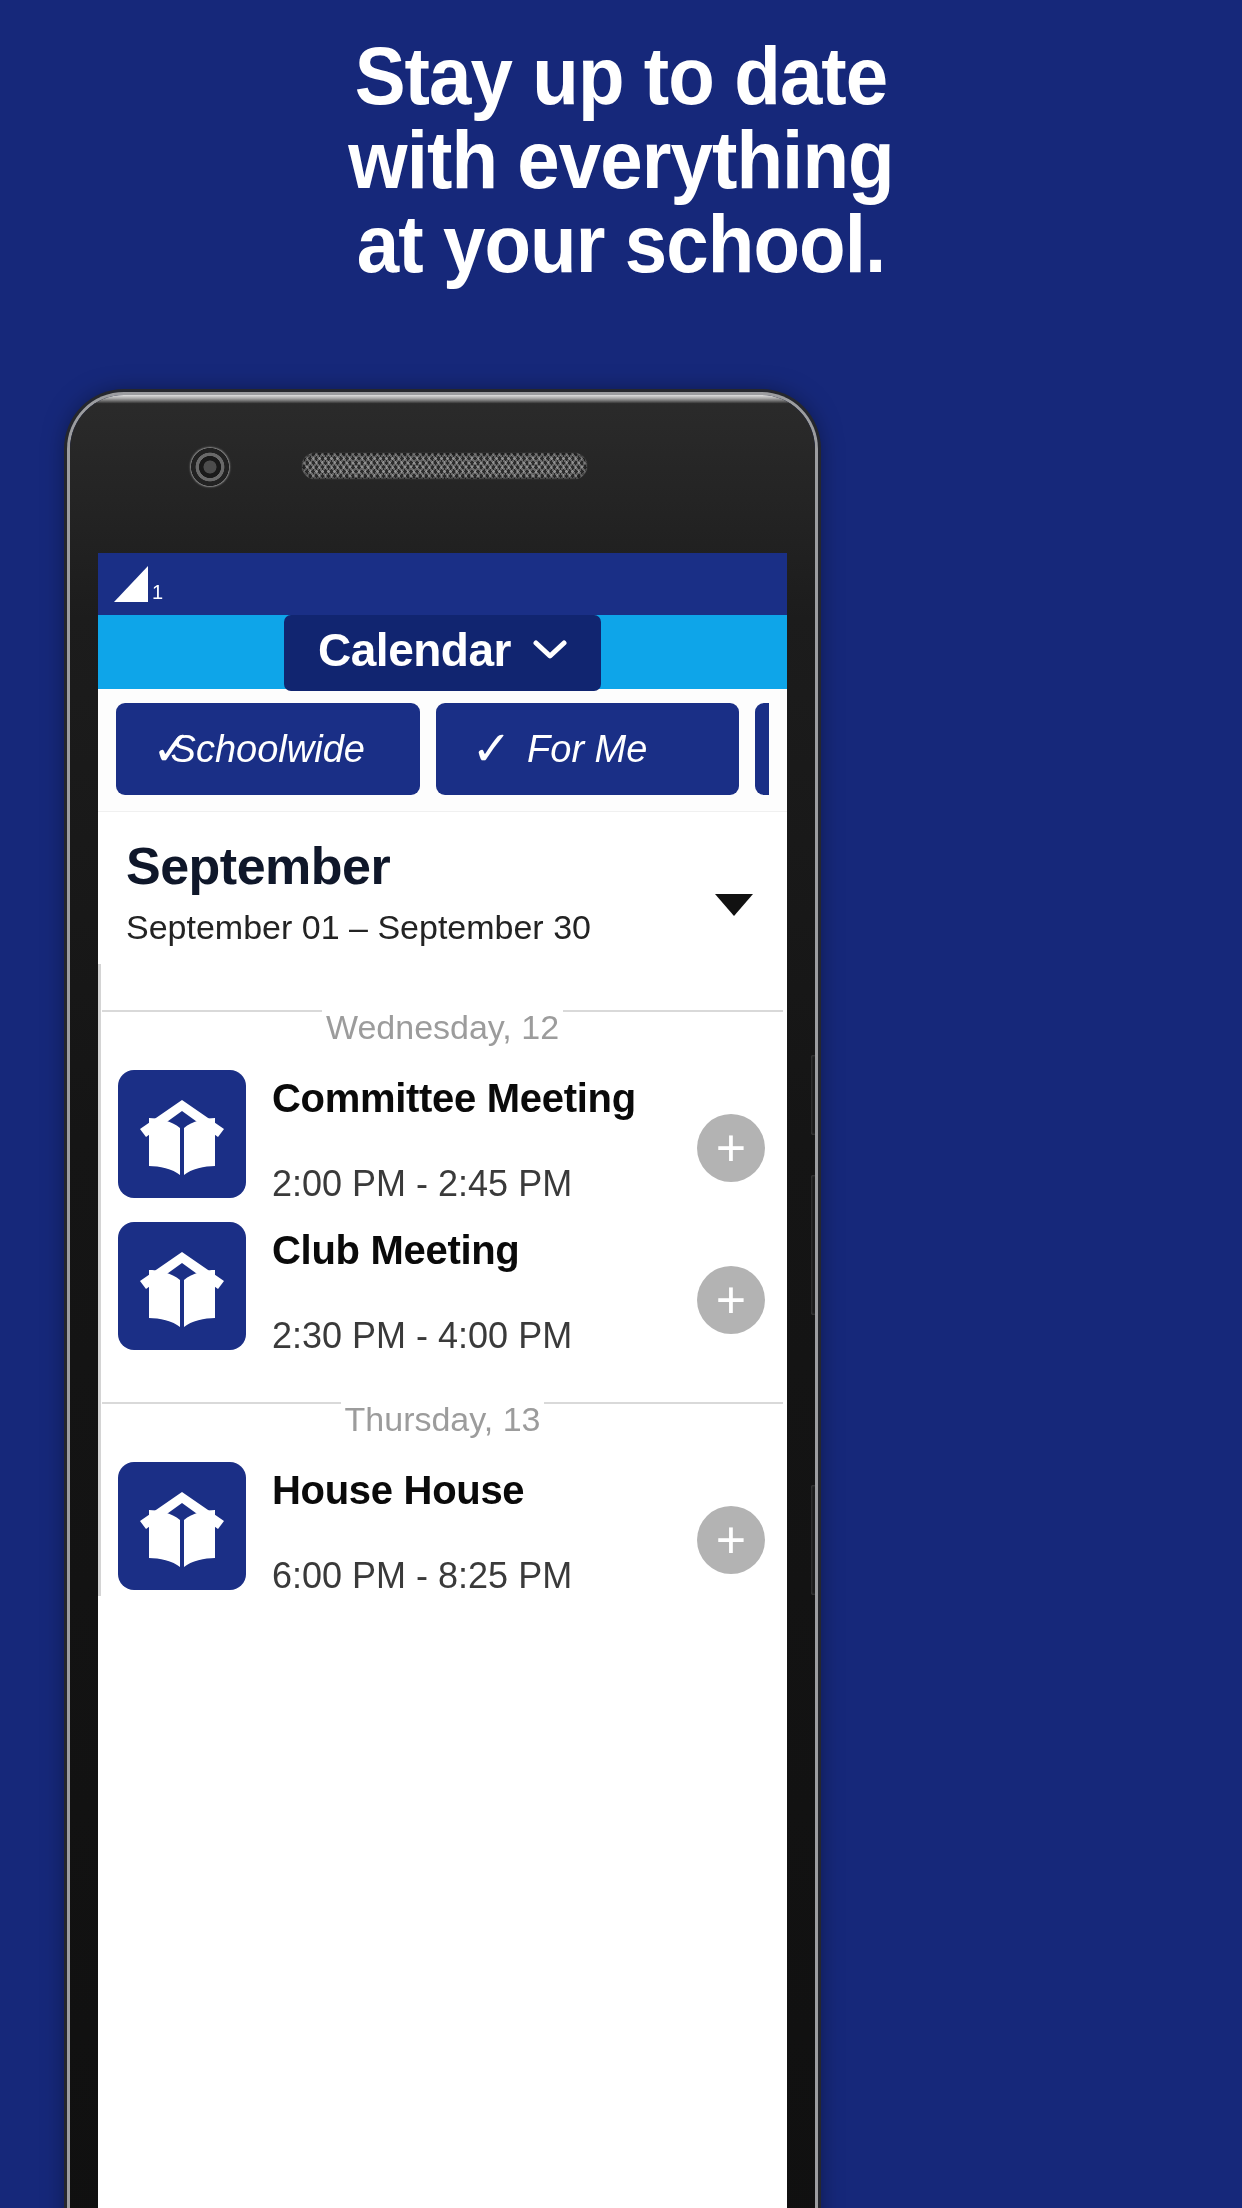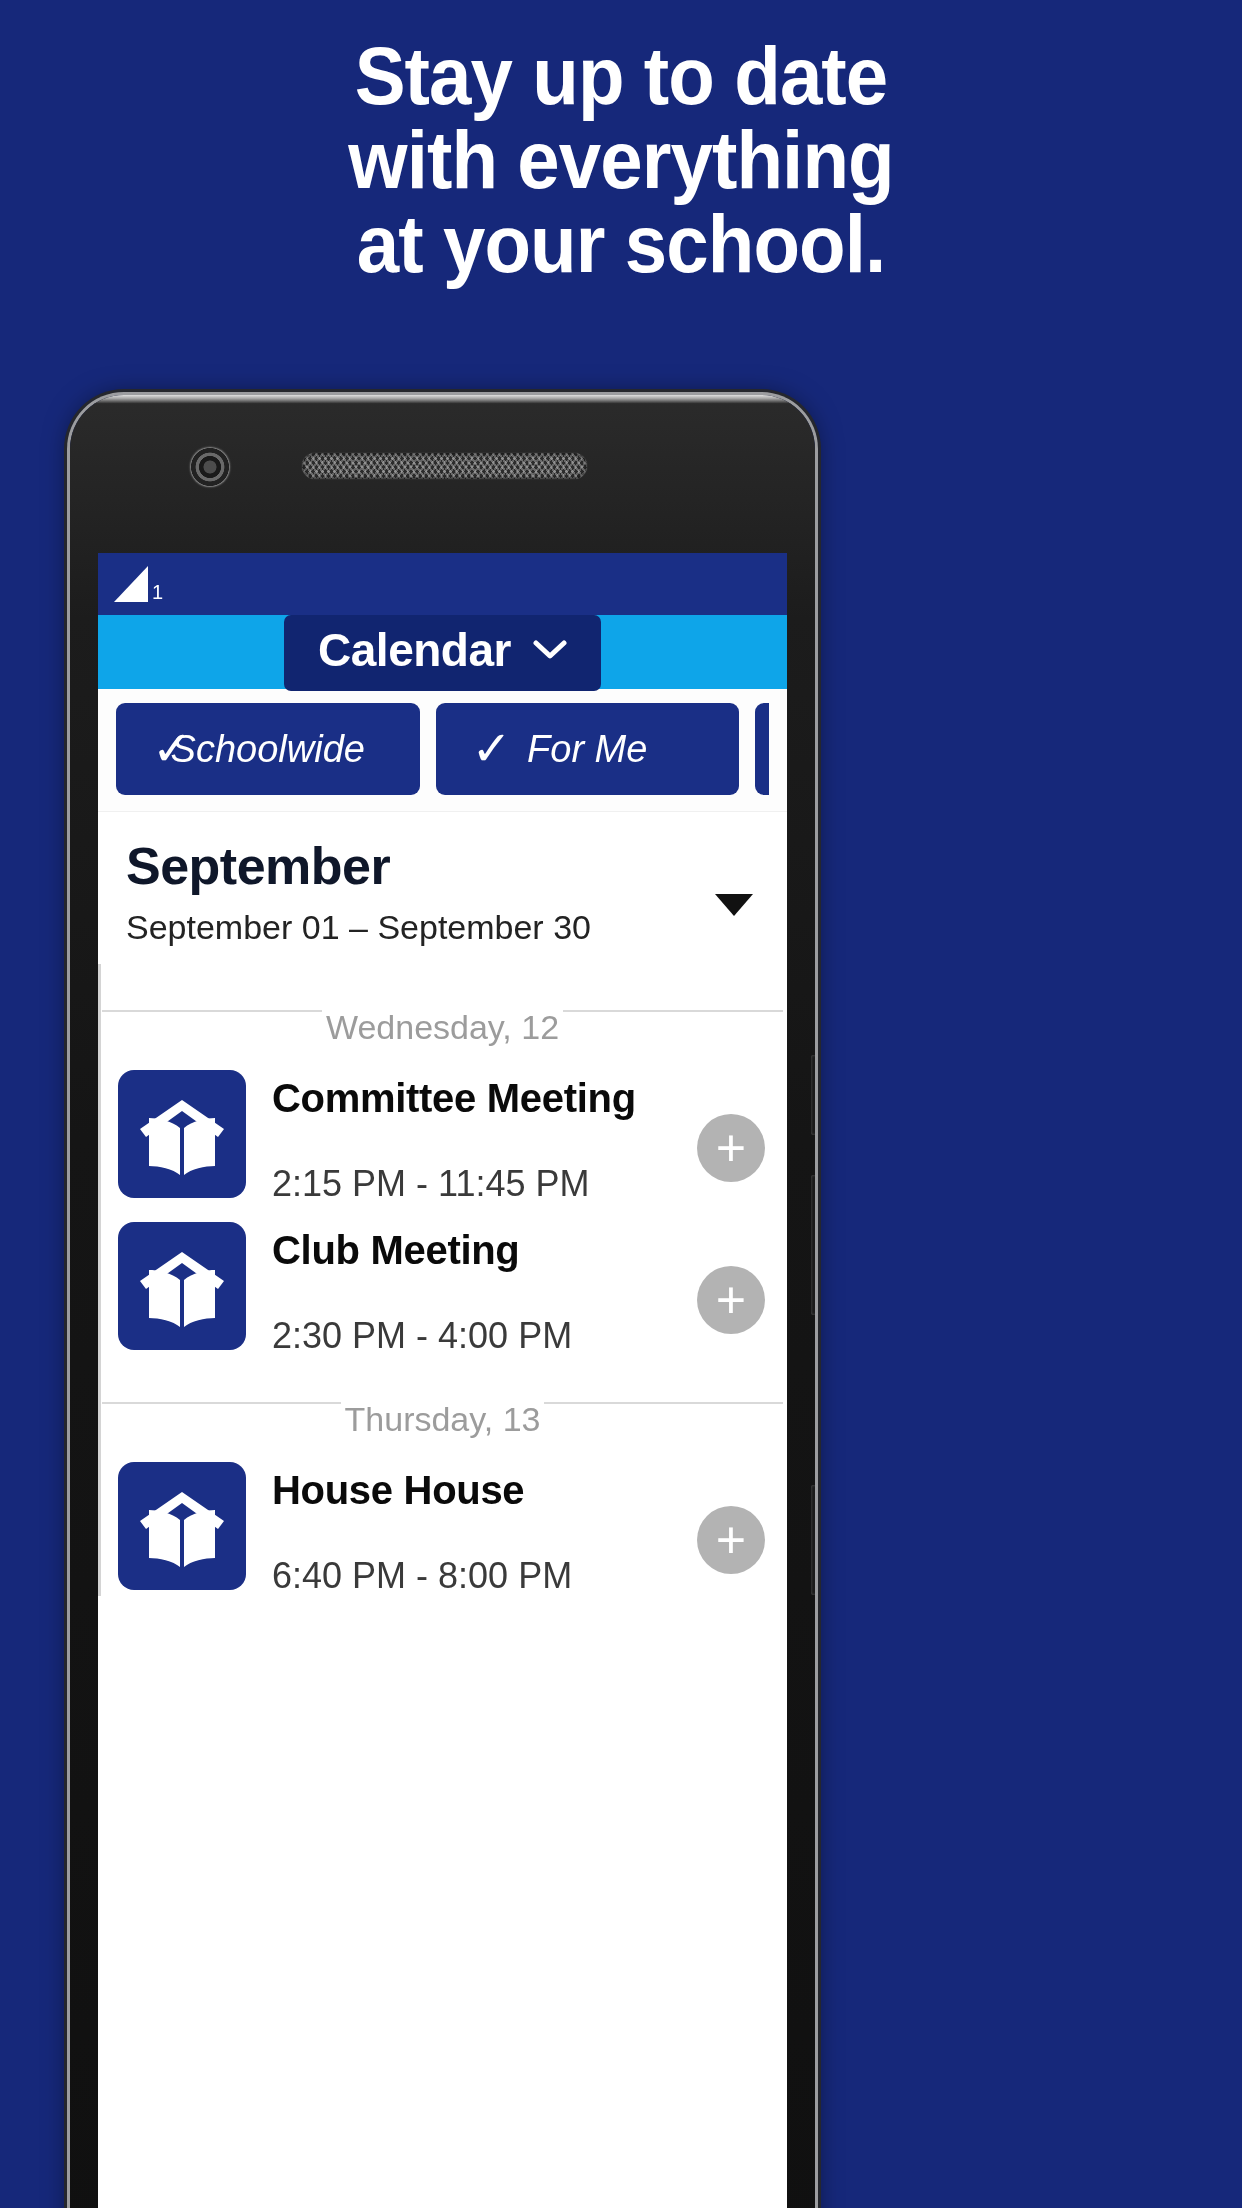--- a/index.html
+++ b/index.html
@@ -220,21 +220,21 @@
       <div class="event">
         <div class="ev-icon">
           <svg viewBox="0 0 100 100" width="100" height="100">
             <path d="M50 16 L92 45 L86 53 L50 27 L14 53 L8 45 Z" fill="#ffffff"></path>
             <path d="M48 44 C40 37 26 34 17 34 L17 82 C27 82 41 85 48 91 Z" fill="#ffffff"></path>
             <path d="M52 44 C60 37 74 34 83 34 L83 82 C73 82 59 85 52 91 Z" fill="#ffffff"></path>
           </svg>
         </div>
         <div class="ev-body">
           <div class="ev-title">Committee Meeting</div>
-          <div class="ev-time">2:15 PM - 11:45 PM</div>
+          <div class="ev-time">2:00 PM - 2:45 PM</div>
         </div>
         <div class="ev-add">
           <span class="plus">+</span>
         </div>
       </div>
 
       <div class="event">
         <div class="ev-icon">
           <svg viewBox="0 0 100 100" width="100" height="100">
             <path d="M50 16 L92 45 L86 53 L50 27 L14 53 L8 45 Z" fill="#ffffff"></path>
@@ -260,21 +260,21 @@
       <div class="event">
         <div class="ev-icon">
           <svg viewBox="0 0 100 100" width="100" height="100">
             <path d="M50 16 L92 45 L86 53 L50 27 L14 53 L8 45 Z" fill="#ffffff"></path>
             <path d="M48 44 C40 37 26 34 17 34 L17 82 C27 82 41 85 48 91 Z" fill="#ffffff"></path>
             <path d="M52 44 C60 37 74 34 83 34 L83 82 C73 82 59 85 52 91 Z" fill="#ffffff"></path>
           </svg>
         </div>
         <div class="ev-body">
           <div class="ev-title">House House</div>
-          <div class="ev-time">6:40 PM - 8:00 PM</div>
+          <div class="ev-time">6:00 PM - 8:25 PM</div>
         </div>
         <div class="ev-add">
           <span class="plus">+</span>
         </div>
       </div>
 
     </div>
   </div>
 </div>
 

